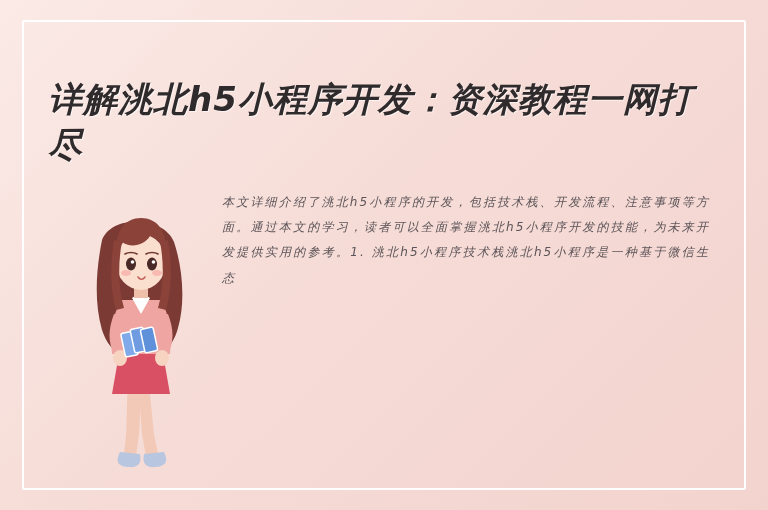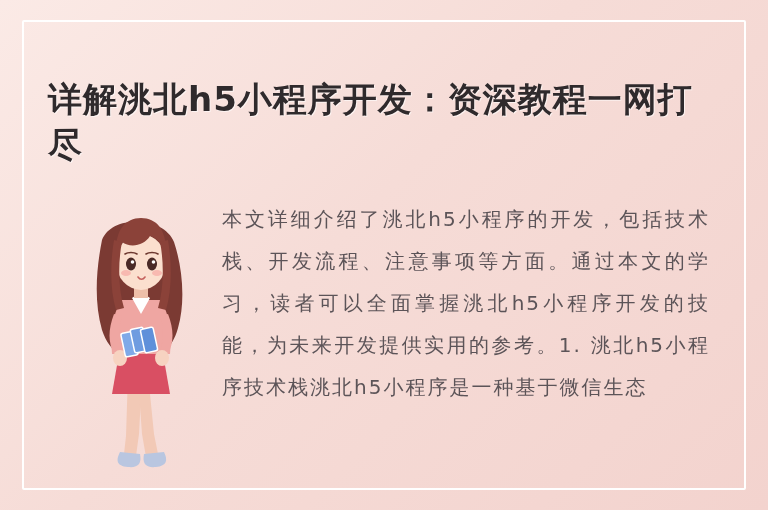--- a/index.html
+++ b/index.html
@@ -13,20 +13,21 @@
     font-family: "Liberation Sans", sans-serif;
     overflow: hidden;
   }
   .card {
     position: relative;
     width: 768px;
     height: 510px;
     box-sizing: border-box;
     background: linear-gradient(135deg, #fbeae6 0%, #f6dcd7 45%, #f3d3ce 100%);
     padding: 14px;
+    font-style: italic;
   }
   .card::before {
     content: "";
     position: absolute;
     left: 22px;
     top: 20px;
     right: 22px;
     bottom: 20px;
     border: 2px solid #ffffff;
     border-radius: 2px;
@@ -52,21 +53,21 @@
     letter-spacing: 1px;
     color: #2f2a2c;
     text-shadow: 1px 1px 0 rgba(255,255,255,0.6);
   }
   .body-text {
     position: absolute;
     left: 192px;
     top: 150px;
     width: 488px;
     font-family: "DejaVu Sans", "Liberation Sans", sans-serif;
-    font-size: 20px;
+    font-size: 12px;
     line-height: 2.1;
     letter-spacing: 2px;
     color: #5c5458;
     text-align: justify;
   }
   
   .illustration {
     position: absolute;
     left: 36px;
     top: 150px;

